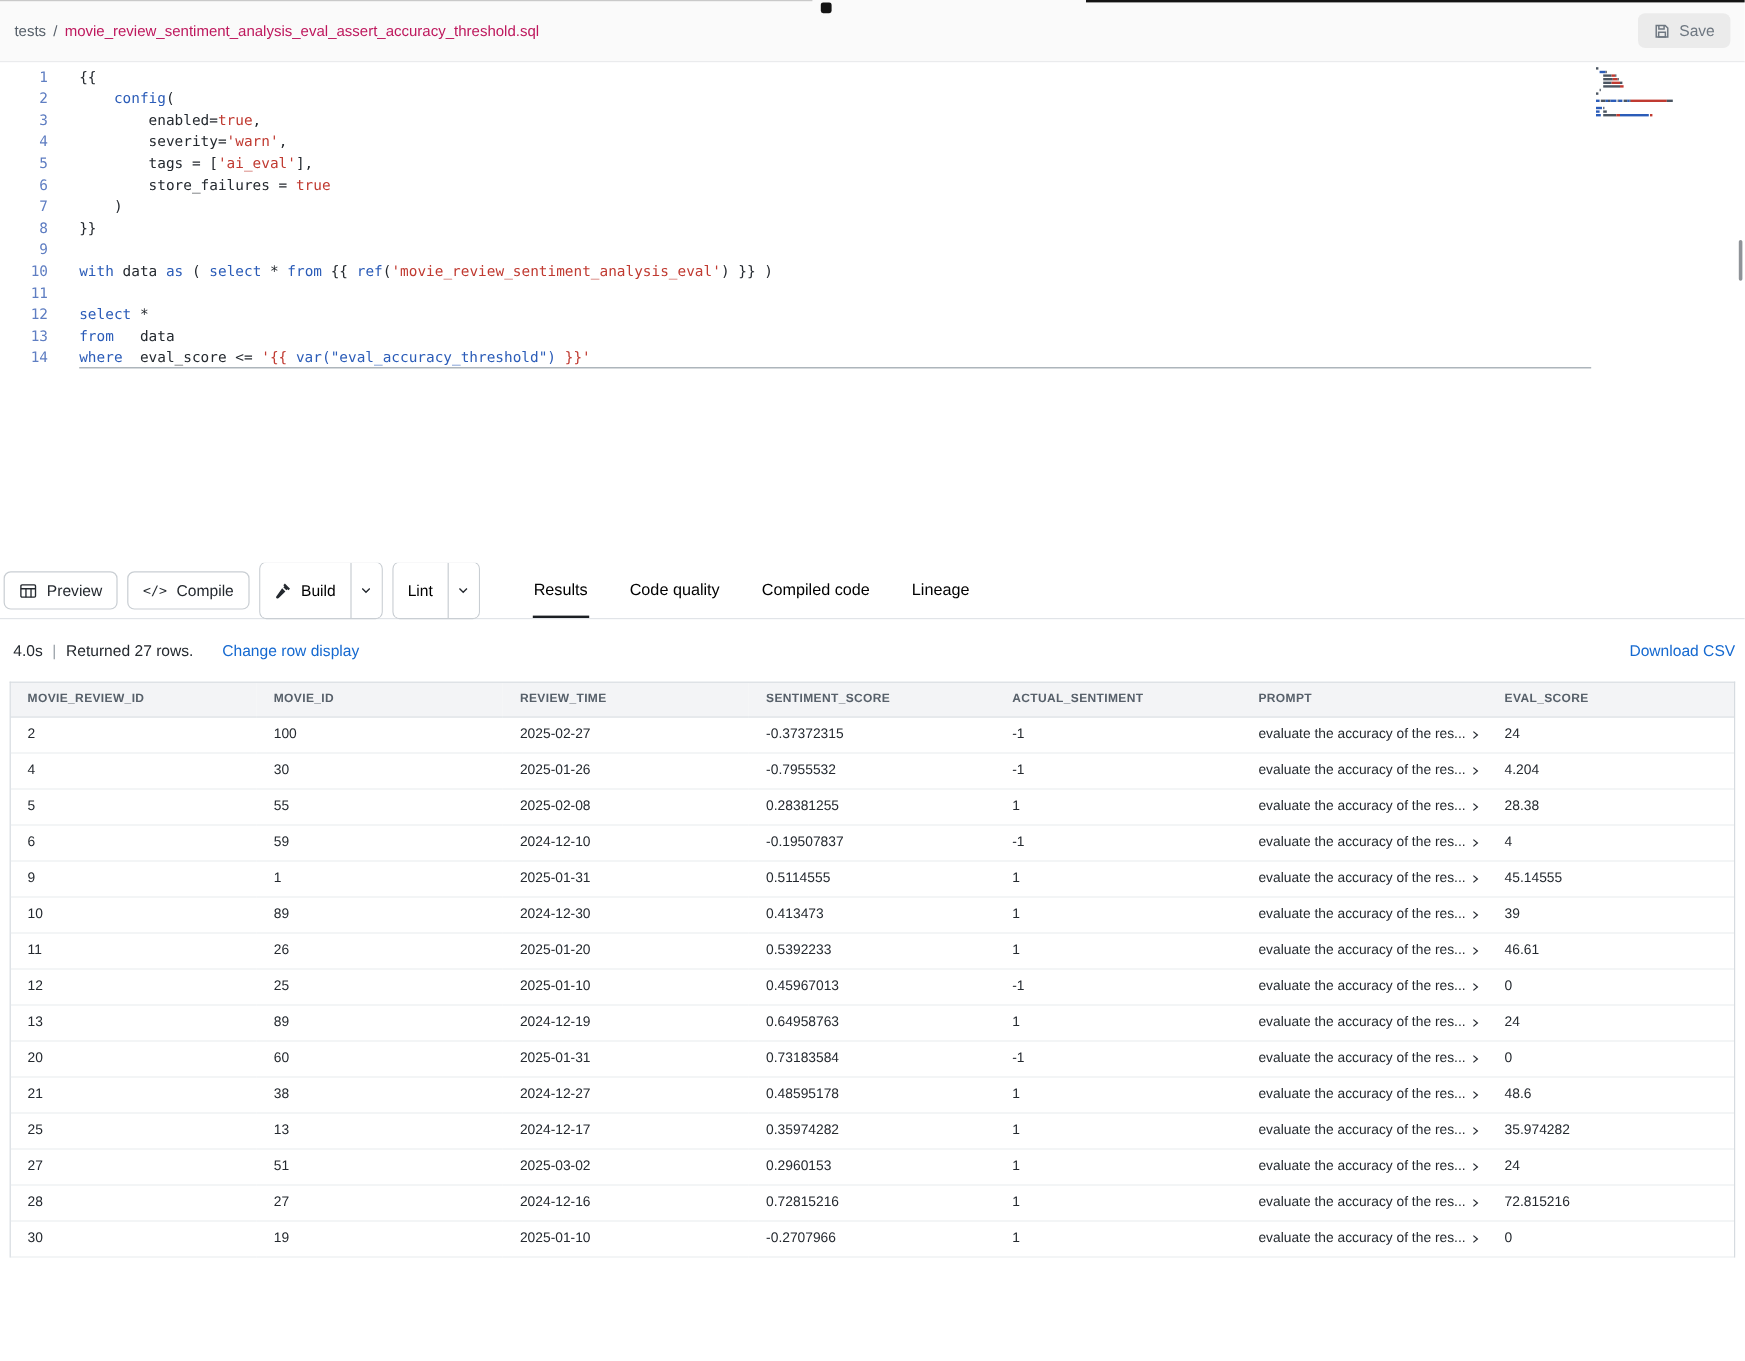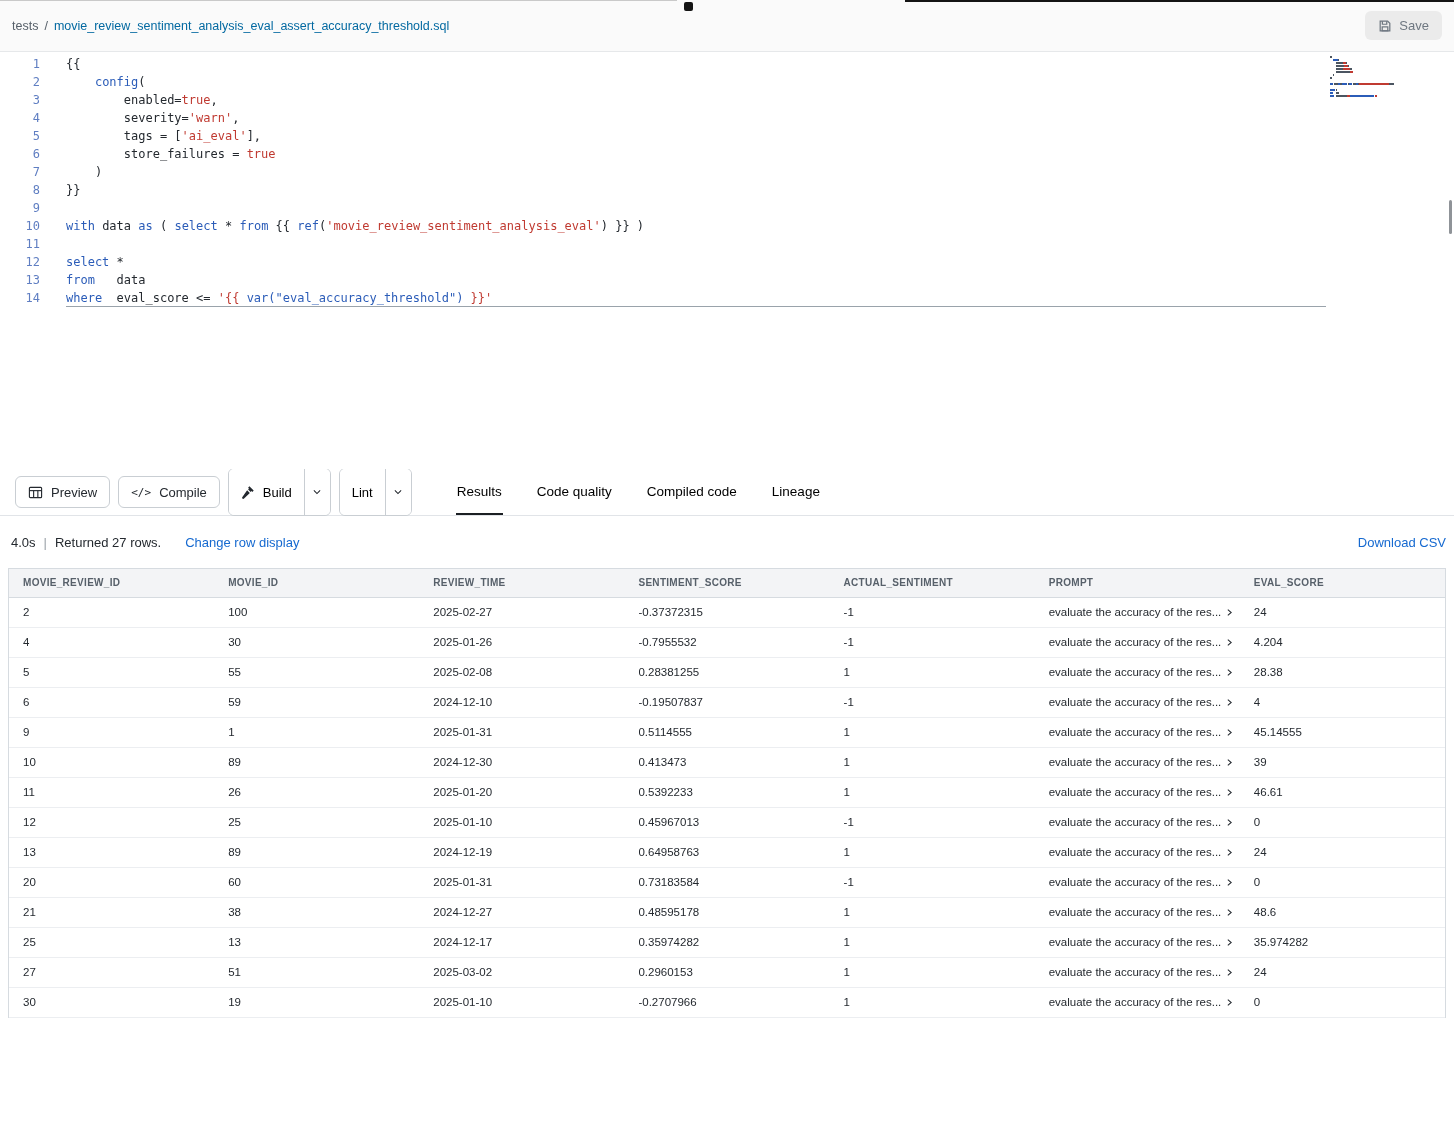--- a/index.html
+++ b/index.html
@@ -11,38 +11,38 @@
     background:#fff; color:#24292f; font-family:"Liberation Sans",sans-serif;
   }
   
   .edge-left{position:absolute;left:0;top:0;width:677px;height:1px;background:#c9c9c9;z-index:5;}
   .edge-right{position:absolute;left:905px;top:0;right:0;height:2px;background:#141414;z-index:5;}
   .edge-icon{position:absolute;left:684px;top:2px;width:9px;height:9px;background:#141414;border-radius:2px;z-index:5;}
 
   
   .topbar{height:52px;background:#fafafa;border-bottom:1px solid #e6e8ea;display:flex;align-items:center;justify-content:space-between;padding:0 12px;}
   .breadcrumb{font-size:12.5px;color:#57606a;display:flex;gap:6px;align-items:center;}
-  .breadcrumb .file{color:#0369a1;}
+  .breadcrumb .file{color:#be185d;}
   .save-btn{display:flex;align-items:center;gap:7px;background:#ebebeb;border:none;border-radius:6px;height:29px;padding:0 13px;font-size:13px;color:#6e7781;font-family:inherit;cursor:pointer;}
 
   
   .editor{position:relative;height:417px;background:#fff;font-family:"DejaVu Sans Mono","Liberation Mono",monospace;font-size:12px;padding-top:3px;}
   .line{display:flex;height:18px;line-height:18px;}
   .gutter{flex:0 0 40px;text-align:right;color:var(--gutter);}
   .code{margin-left:26px;white-space:pre;color:#24292f;}
   .kw{color:var(--kw);} .st{color:var(--str);} .pl{color:#24292f;}
   .active-line .code{display:inline-block;width:1260px;border-bottom:1px solid #9aa3ab;}
   .minimap{position:absolute;top:4px;right:12px;width:112px;}
   .mm-line{display:flex;height:2px;margin-bottom:1px;}
   .mm-seg{height:2px;}
   .mm-pl{background:#4b5561;} .mm-kw{background:var(--kw);} .mm-st{background:var(--str);} .mm-space{background:transparent;}
   .editor-vscroll{position:absolute;right:2px;top:148px;width:3px;height:34px;background:#8f9398;border-radius:2px;}
 
   
-  .toolbar-row{height:47px;border-bottom:1px solid #e1e4e8;display:flex;align-items:stretch;padding-left:15px;}
+  .toolbar-row{height:47px;border-bottom:1px solid #e1e4e8;display:flex;align-items:stretch;padding-left:3px;}
   .btn-group{display:flex;align-items:center;gap:8px;}
   .btn{display:flex;align-items:center;gap:8px;height:32px;padding:0 12px;border:1px solid #c9ced3;border-radius:6px;background:#fff;font-size:13px;color:#24292f;font-family:inherit;cursor:pointer;}
   .split{display:flex;align-items:stretch;border:1px solid #c9ced3;border-radius:6px;overflow:hidden;height:48px;align-self:center;}
   .split .main{display:flex;align-items:center;gap:8px;padding:0 12px;font-size:13px;background:#fff;border:none;font-family:inherit;cursor:pointer;}
   .split .caret{display:flex;align-items:center;justify-content:center;width:26px;border:none;border-left:1px solid #c9ced3;background:#fff;cursor:pointer;}
   .code-glyph{font-family:"DejaVu Sans Mono",monospace;font-size:11px;color:#24292f;}
   .tabs{display:flex;margin-left:44px;}
   .tab{display:flex;align-items:center;padding:0 1px;margin-right:33px;font-size:13.5px;color:#000000;border-bottom:2px solid transparent;cursor:pointer;}
   .tab.active{border-bottom-color:var(--underline);}
 
@@ -509,20 +509,36 @@
               <span class="prompt-text">evaluate the accuracy of the res...</span>
               <span class="prompt-chevron">
                 <svg width="9" height="9" viewBox="0 0 16 16">
                   <path d="M5 3l6 5-6 5" fill="none" stroke="#24292f" stroke-width="1.8"></path>
                 </svg>
               </span>
             </span></td>
           <td>24</td>
         </tr>
         <tr>
+          <td>28</td>
+          <td>27</td>
+          <td>2024-12-16</td>
+          <td>0.72815216</td>
+          <td>1</td>
+          <td><span class="prompt-wrap">
+              <span class="prompt-text">evaluate the accuracy of the res...</span>
+              <span class="prompt-chevron">
+                <svg width="9" height="9" viewBox="0 0 16 16">
+                  <path d="M5 3l6 5-6 5" fill="none" stroke="#24292f" stroke-width="1.8"></path>
+                </svg>
+              </span>
+            </span></td>
+          <td>72.815216</td>
+        </tr>
+        <tr>
           <td>30</td>
           <td>19</td>
           <td>2025-01-10</td>
           <td>-0.2707966</td>
           <td>1</td>
           <td><span class="prompt-wrap">
               <span class="prompt-text">evaluate the accuracy of the res...</span>
               <span class="prompt-chevron">
                 <svg width="9" height="9" viewBox="0 0 16 16">
                   <path d="M5 3l6 5-6 5" fill="none" stroke="#24292f" stroke-width="1.8"></path>

